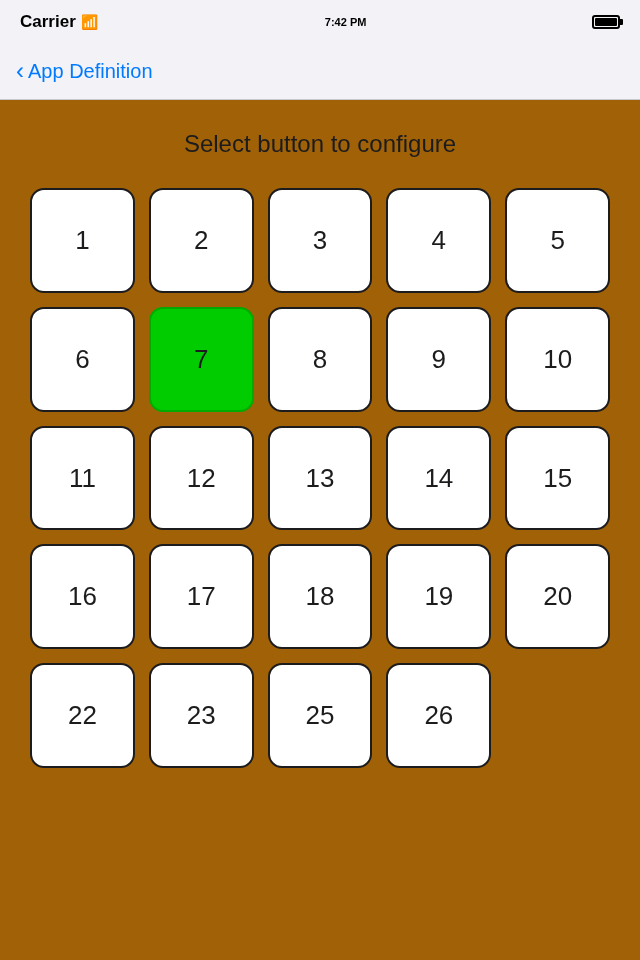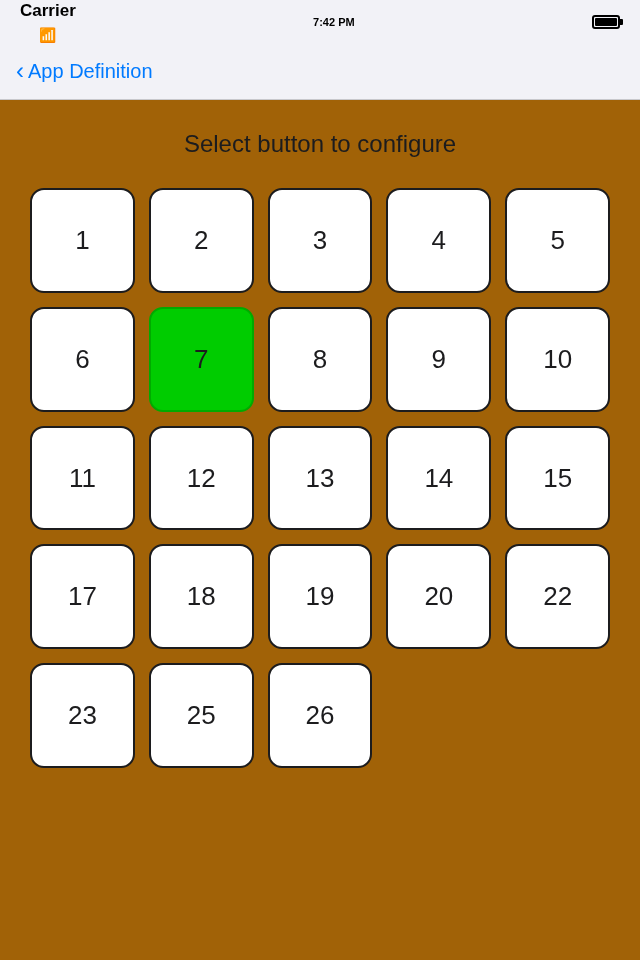--- a/index.html
+++ b/index.html
@@ -21,21 +21,20 @@
       height: 44px;
       padding: 0 20px;
       background: #f2f2f7;
     }
     .status-left {
       display: flex;
       align-items: center;
       gap: 6px;
       font-size: 17px;
       font-weight: 600;
-      flex-direction: column;
     }
     .status-center {
       font-size: 11px;
       font-weight: 600;
     }
     .status-right {
       display: flex;
       align-items: center;
       gap: 6px;
     }
@@ -180,20 +179,21 @@
       <button class="num-btn">6</button>
       <button class="num-btn active">7</button>
       <button class="num-btn">8</button>
       <button class="num-btn">9</button>
       <button class="num-btn">10</button>
       <button class="num-btn">11</button>
       <button class="num-btn">12</button>
       <button class="num-btn">13</button>
       <button class="num-btn">14</button>
       <button class="num-btn">15</button>
+      <button class="num-btn">16</button>
       <button class="num-btn">17</button>
       <button class="num-btn">18</button>
       <button class="num-btn">19</button>
       <button class="num-btn">20</button>
       <button class="num-btn">22</button>
       <button class="num-btn">23</button>
       <button class="num-btn">25</button>
       <button class="num-btn">26</button>
     </div>
 </div>

